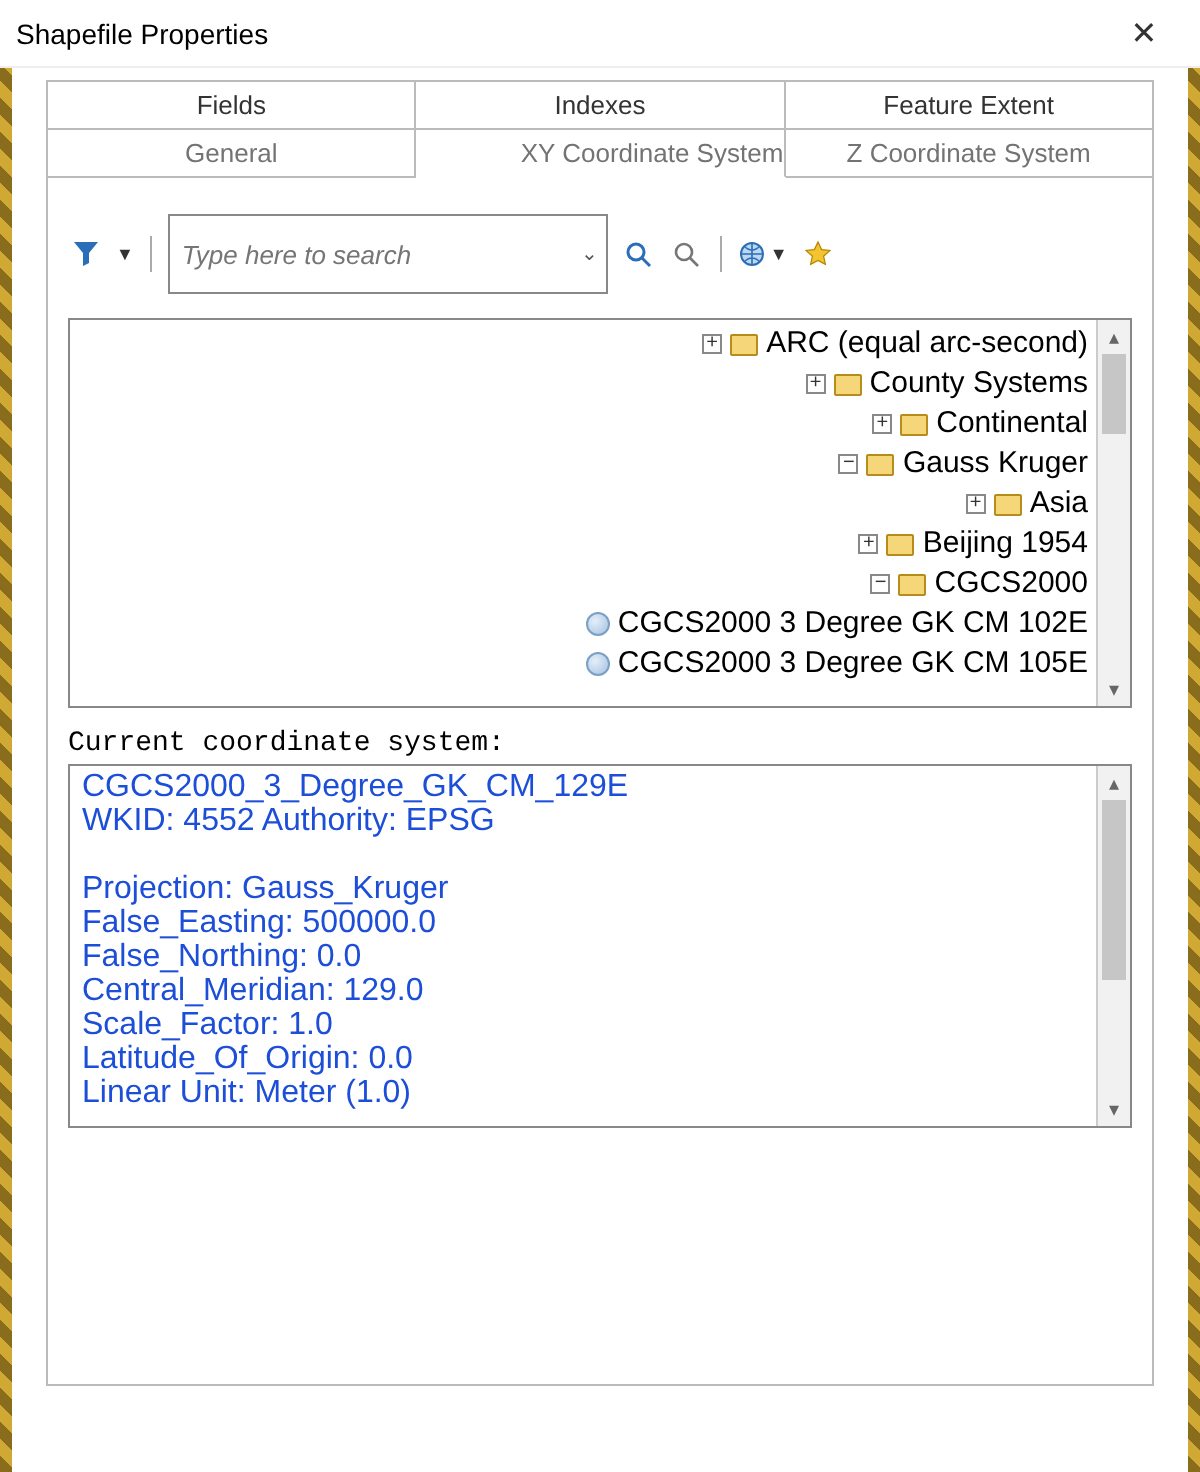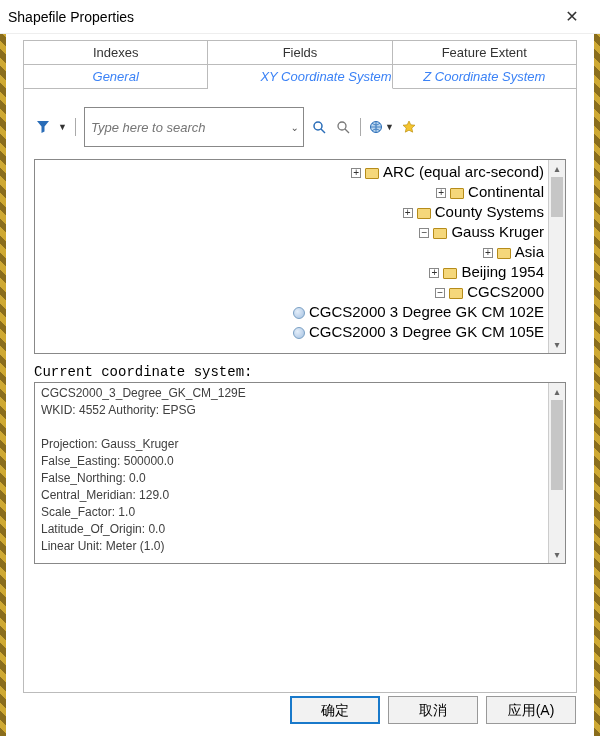--- a/index.html
+++ b/index.html
@@ -61,22 +61,21 @@
   .tabs-row2 {
     display: flex;
     margin-left: 15px; margin-right: 15px;
   }
   .tabs-row2 .tab {
     flex: 1;
     text-align: center;
     padding: 4px 0;
     border: 1px solid #bbb;
     background: #fff;
-    color: #3b82f6;
-    font-style: italic;
+    color: #737373;
   }
   .tabs-row2 .tab + .tab { border-left: none; }
   .tabs-row2 .tab.active {
     border-bottom: 1px solid #fff;
     position: relative;
     z-index: 2;
     text-align: right;
   }
   .tab-page {
     border: 1px solid #bbb;
@@ -181,24 +180,24 @@
   .cur-box {
     border: 1px solid #888;
     height: 182px;
     background: #fff;
     display: flex;
     margin-top: 2px;
   }
   .cur-content {
     flex: 1; overflow: hidden;
     padding: 2px 6px;
-    font-size: 12px;
+    font-size: 16px;
     line-height: 17px;
     white-space: pre;
-    color: #404040;
+    color: #1d4ed8;
   }
 
   .btn-bar {
     position: absolute;
     right: 16px; bottom: 4px;
     display: flex; gap: 8px;
   }
   .btn {
     width: 90px; height: 28px;
     border: 1px solid #999;
@@ -220,22 +219,22 @@
   <div class="title">Shapefile Properties</div>
   <div class="close">✕</div>
 </div>
 
 <div class="side-strip side-left"></div>
 <div class="side-strip side-right"></div>
 
 <div class="dlg-body">
 
   <div class="tabs-row1">
+    <div class="tab">Fields</div>
     <div class="tab">Indexes</div>
-    <div class="tab">Fields</div>
     <div class="tab">Feature Extent</div>
   </div>
   <div class="tabs-row2">
     <div class="tab">General</div>
     <div class="tab active">XY Coordinate System</div>
     <div class="tab">Z Coordinate System</div>
   </div>
 
   <div class="tab-page">
 
@@ -274,22 +273,22 @@
       <span class="tool-ico" style="color:#e4b200;">
         <svg width="14" height="14" viewBox="0 0 14 14">
             <path d="M7 1 l1.8 3.8 4.2 .4 -3.2 2.9 .9 4.1 L7 10.2 3.3 12.2 l.9-4.1 -3.2-2.9 4.2-.4z" fill="#f4c430" stroke="#b38600" stroke-width="0.6"></path>
           </svg>
       </span>
     </div>
 
     <div class="tree-box">
       <div class="tree-scroll">
         <div class="node ind1"><span class="exp">+</span><span class="folder-icon"></span><span>ARC (equal arc-second)</span></div>
+        <div class="node ind1"><span class="exp">+</span><span class="folder-icon"></span><span>County Systems</span></div>
         <div class="node ind1"><span class="exp">+</span><span class="folder-icon"></span><span>Continental</span></div>
-        <div class="node ind1"><span class="exp">+</span><span class="folder-icon"></span><span>County Systems</span></div>
         <div class="node ind1"><span class="exp">−</span><span class="folder-icon"></span><span>Gauss Kruger</span></div>
         <div class="node ind2"><span class="exp">+</span><span class="folder-icon"></span><span>Asia</span></div>
         <div class="node ind2"><span class="exp">+</span><span class="folder-icon"></span><span>Beijing 1954</span></div>
         <div class="node ind2"><span class="exp">−</span><span class="folder-icon"></span><span>CGCS2000</span></div>
         <div class="node ind4"><span class="proj-icon"></span><span>CGCS2000 3 Degree GK CM 102E</span></div>
         <div class="node ind4"><span class="proj-icon"></span><span>CGCS2000 3 Degree GK CM 105E</span></div>
       </div>
       <div class="tree-scrollbar">
         <div class="arrow up">▴</div>
         <div class="thumb" style="top:17px;height:40px;"></div>
@@ -311,19 +310,14 @@
 Linear Unit: Meter (1.0)</div>
       <div class="tree-scrollbar">
         <div class="arrow up">▴</div>
         <div class="thumb" style="top:17px;height:90px;"></div>
         <div class="arrow down">▾</div>
       </div>
     </div>
 
   </div>
 
-  <div class="btn-bar">
-    <div class="btn default">确定</div>
-    <div class="btn">取消</div>
-    <div class="btn">应用(A)</div>
-  </div>
 
 </div>
 
 </body></html>

